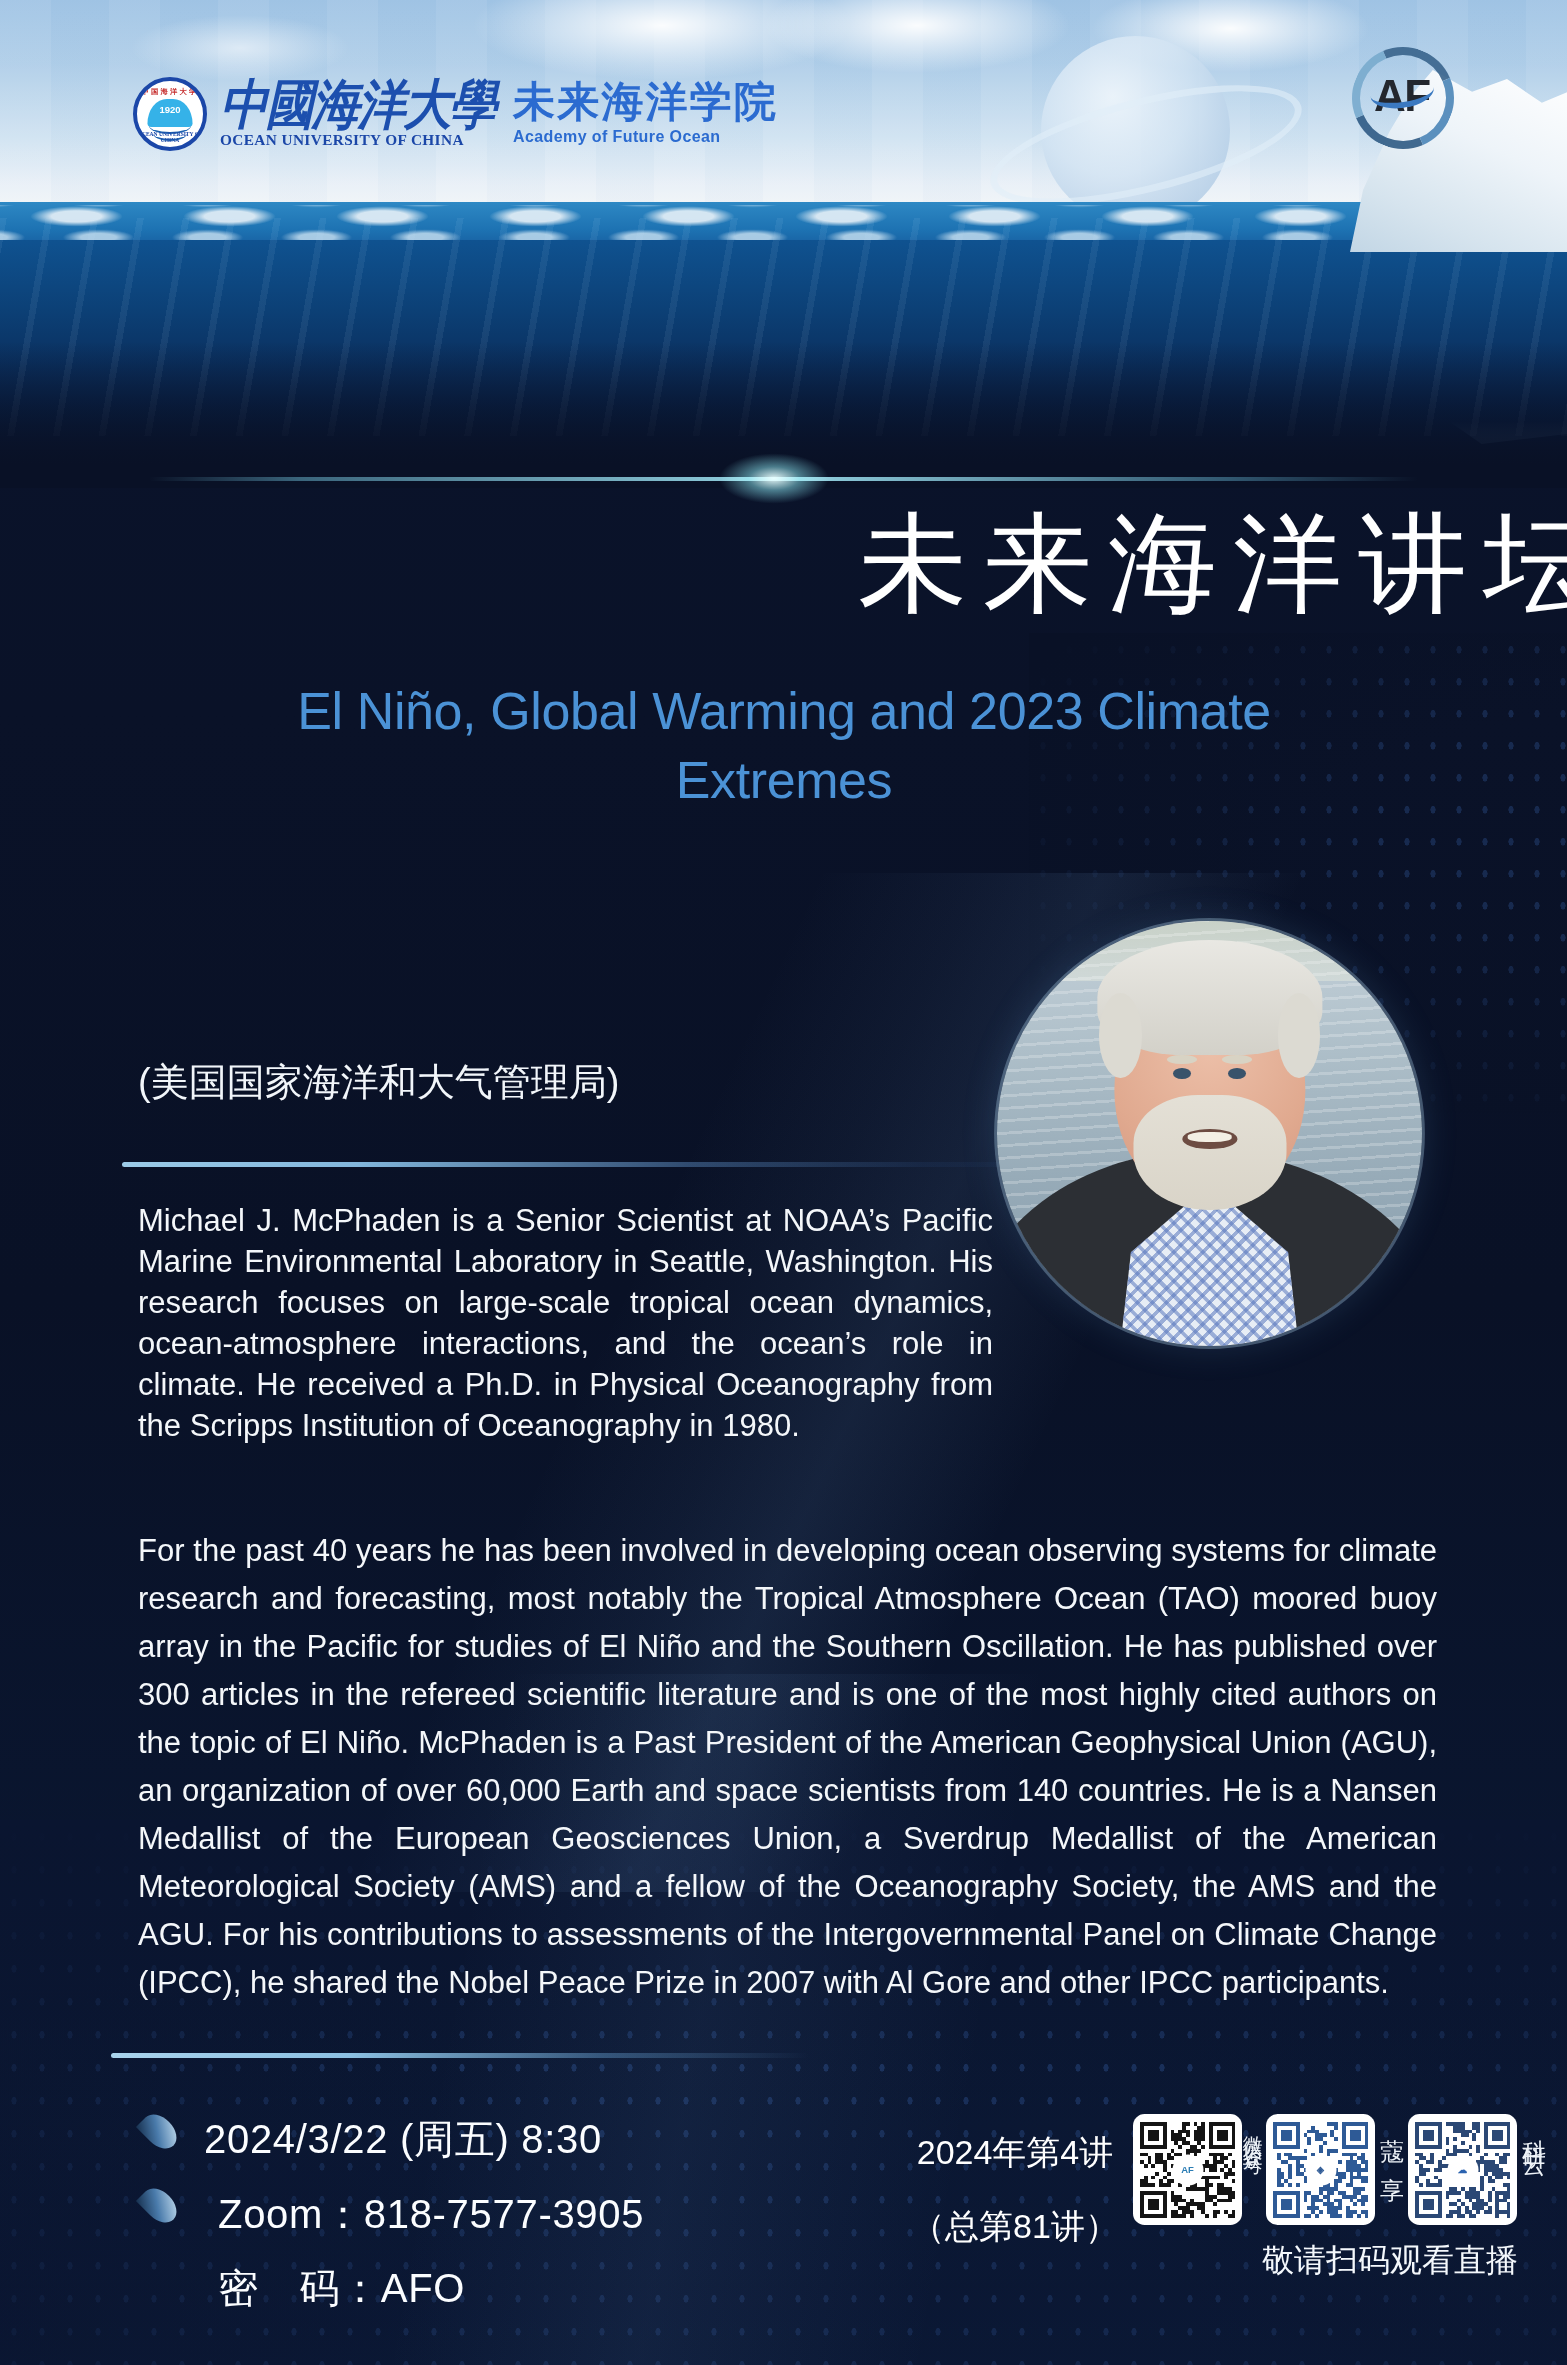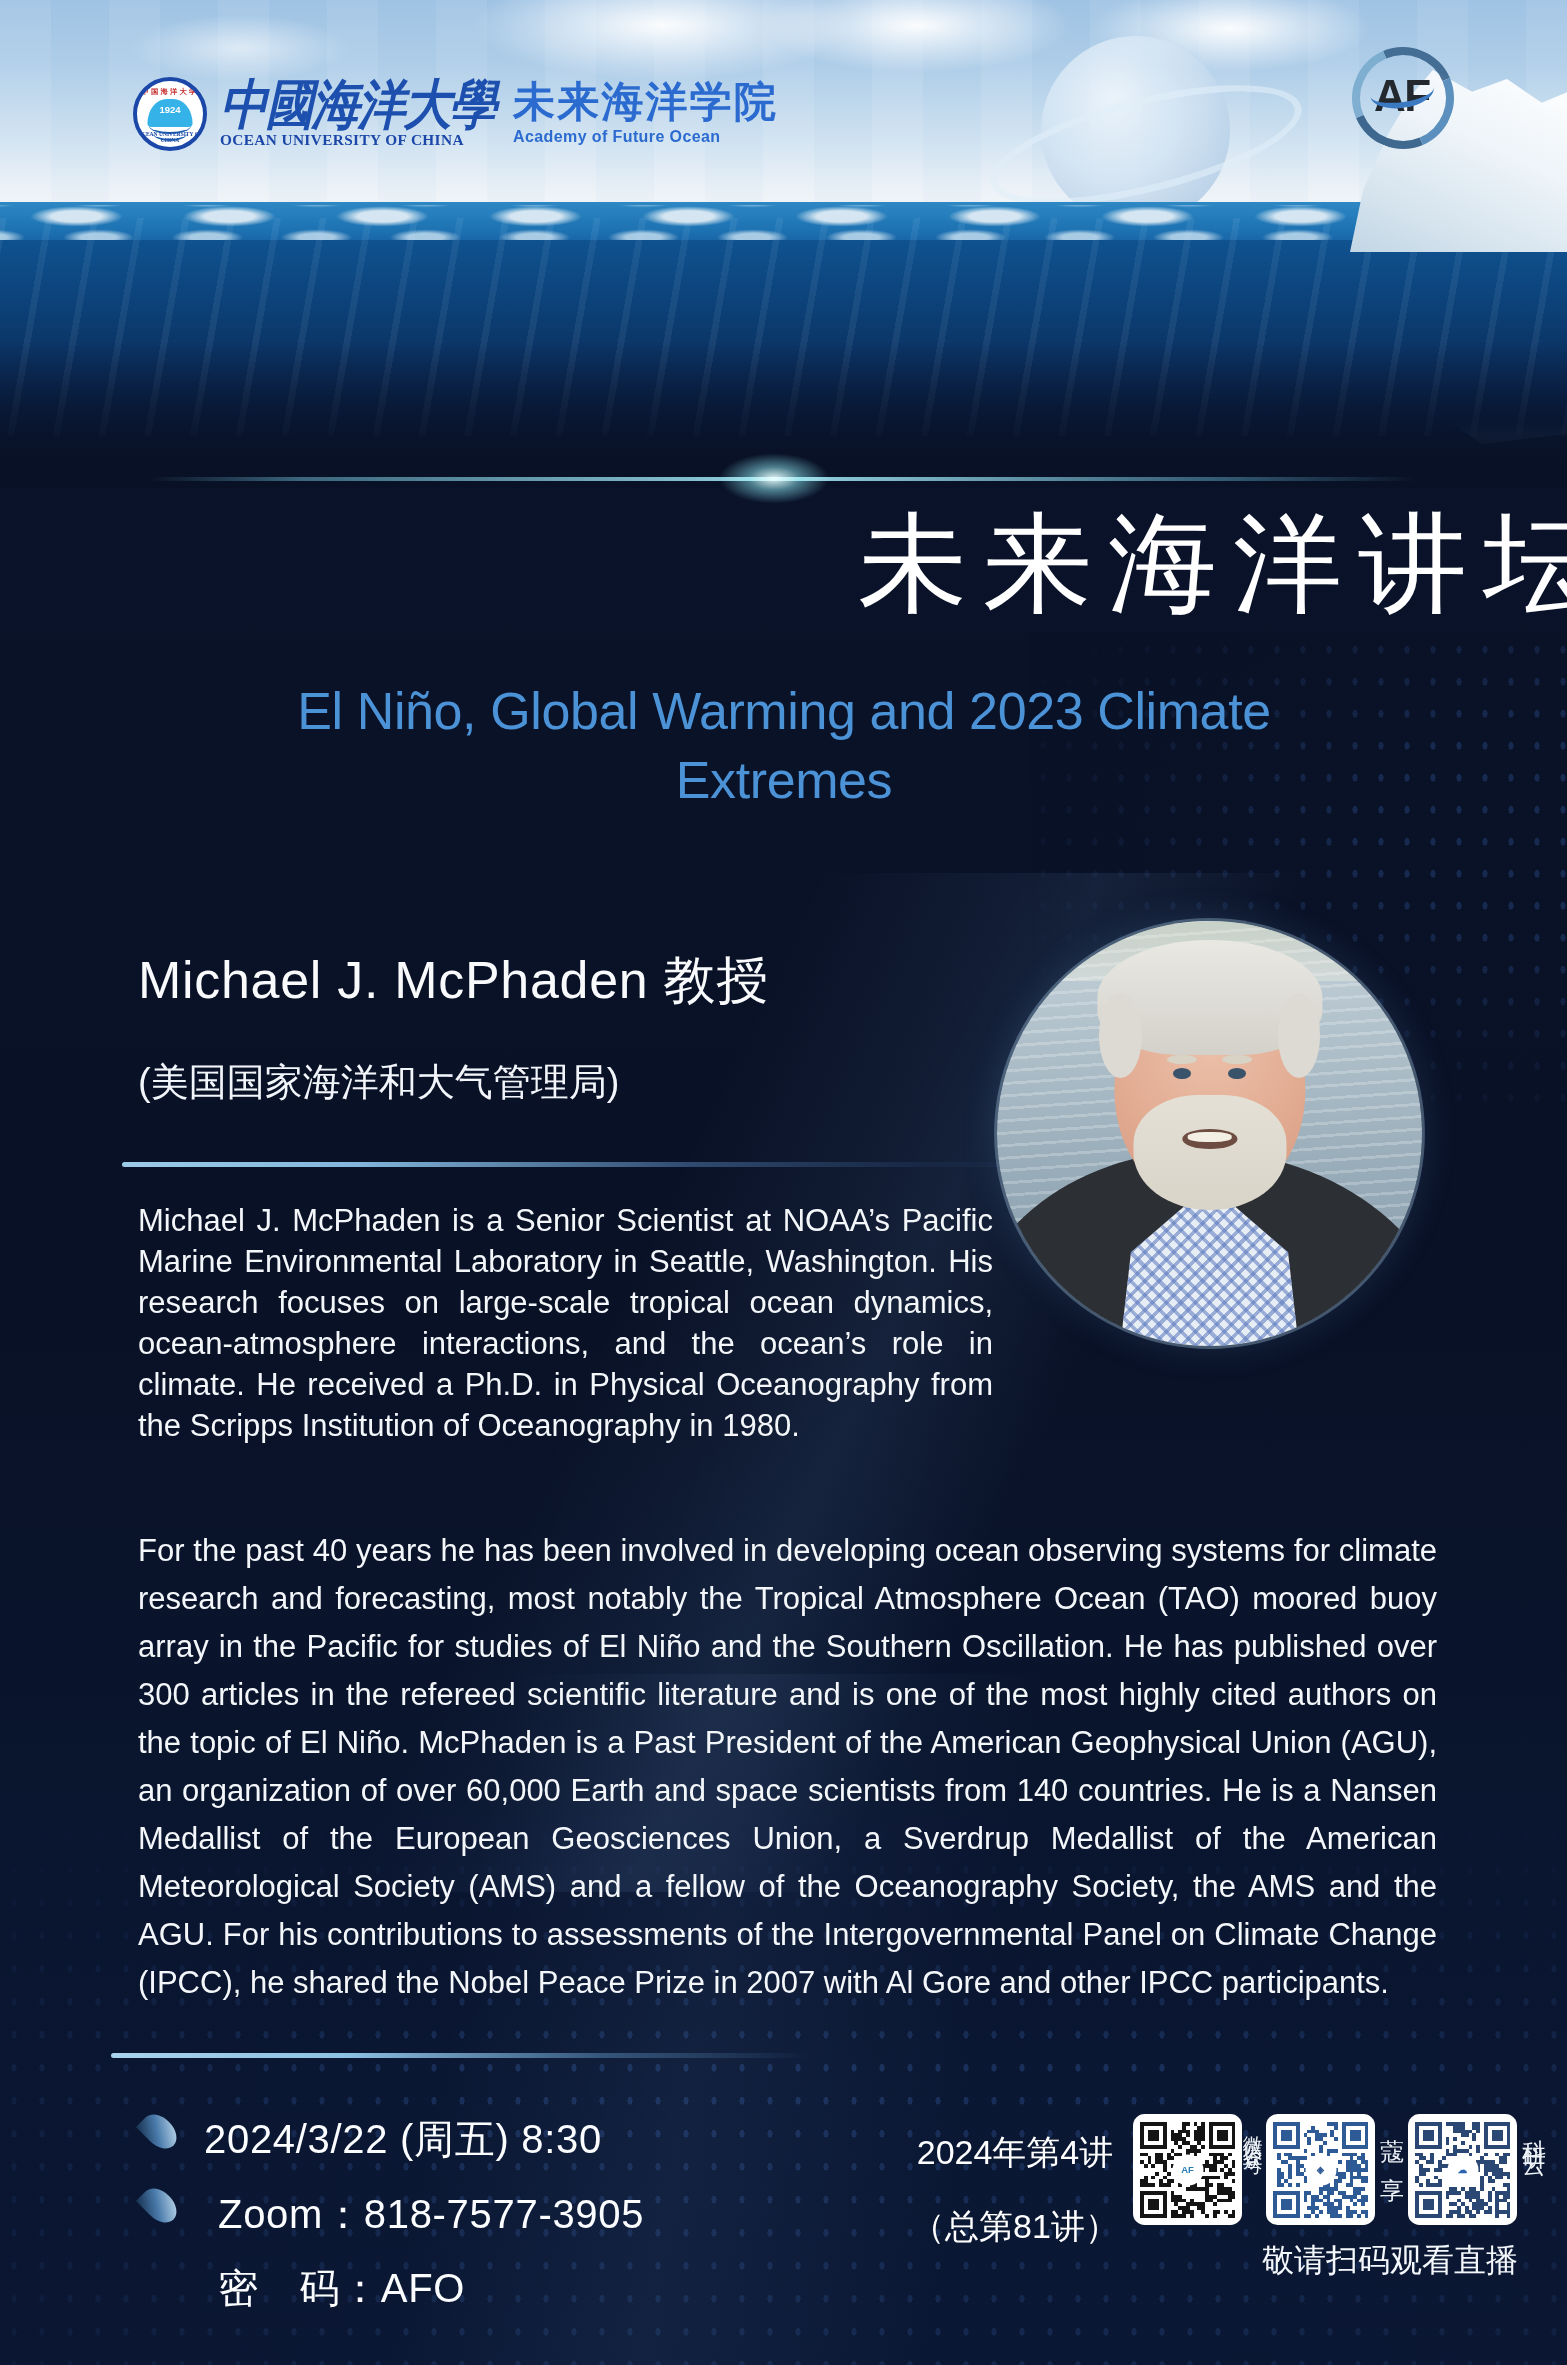--- a/index.html
+++ b/index.html
@@ -175,21 +175,21 @@
   <div class="abs sea"></div>
   <div class="abs foam"></div>
   <div class="abs undersea"></div>
   <div class="abs rays"></div>
   <div class="abs undersea-fade"></div>
   <div class="abs iceberg-top"></div>
 
   <div class="abs seal">
     <div class="seal-cn">中国海洋大学</div>
     <div class="seal-dome">
-      <span class="seal-year">1924</span>
+      <span class="seal-year">1920</span>
     </div>
     <div class="seal-wave" style="top:44px;"></div>
     <div class="seal-wave" style="top:51px;width:35px;"></div>
     <div class="seal-en">OCEAN UNIVERSITY OF CHINA</div>
   </div>
   <div class="abs acad-block">
     <div class="acad-cn">未来海洋学院</div>
     <div class="acad-en">Academy of Future Ocean</div>
   </div>
   <div class="abs uni-block">
@@ -204,25 +204,20 @@
 
   <div class="abs flare-line"></div>
   <div class="abs flare-glow"></div>
   <div class="abs forum-cn">未来海洋讲坛</div>
 
   <div class="abs talk-title">
     <div>El Niño, Global Warming and 2023 Climate</div>
     <div>Extremes</div>
   </div>
 
-  <div class="abs speaker-name">
-    <span>Michael J. McPhaden</span>
-    <span> </span>
-    <span>教授</span>
-  </div>
   <div class="abs affiliation">(美国国家海洋和大气管理局)</div>
   <div class="abs divider1"></div>
 
   <div class="abs photo">
     <div class="ph-bg"></div>
     <div class="ph-shore"></div>
     <div class="ph-ripples"></div>
     <div class="ph-jacket"></div>
     <div class="ph-shirt"></div>
     <div class="ph-head"></div>

